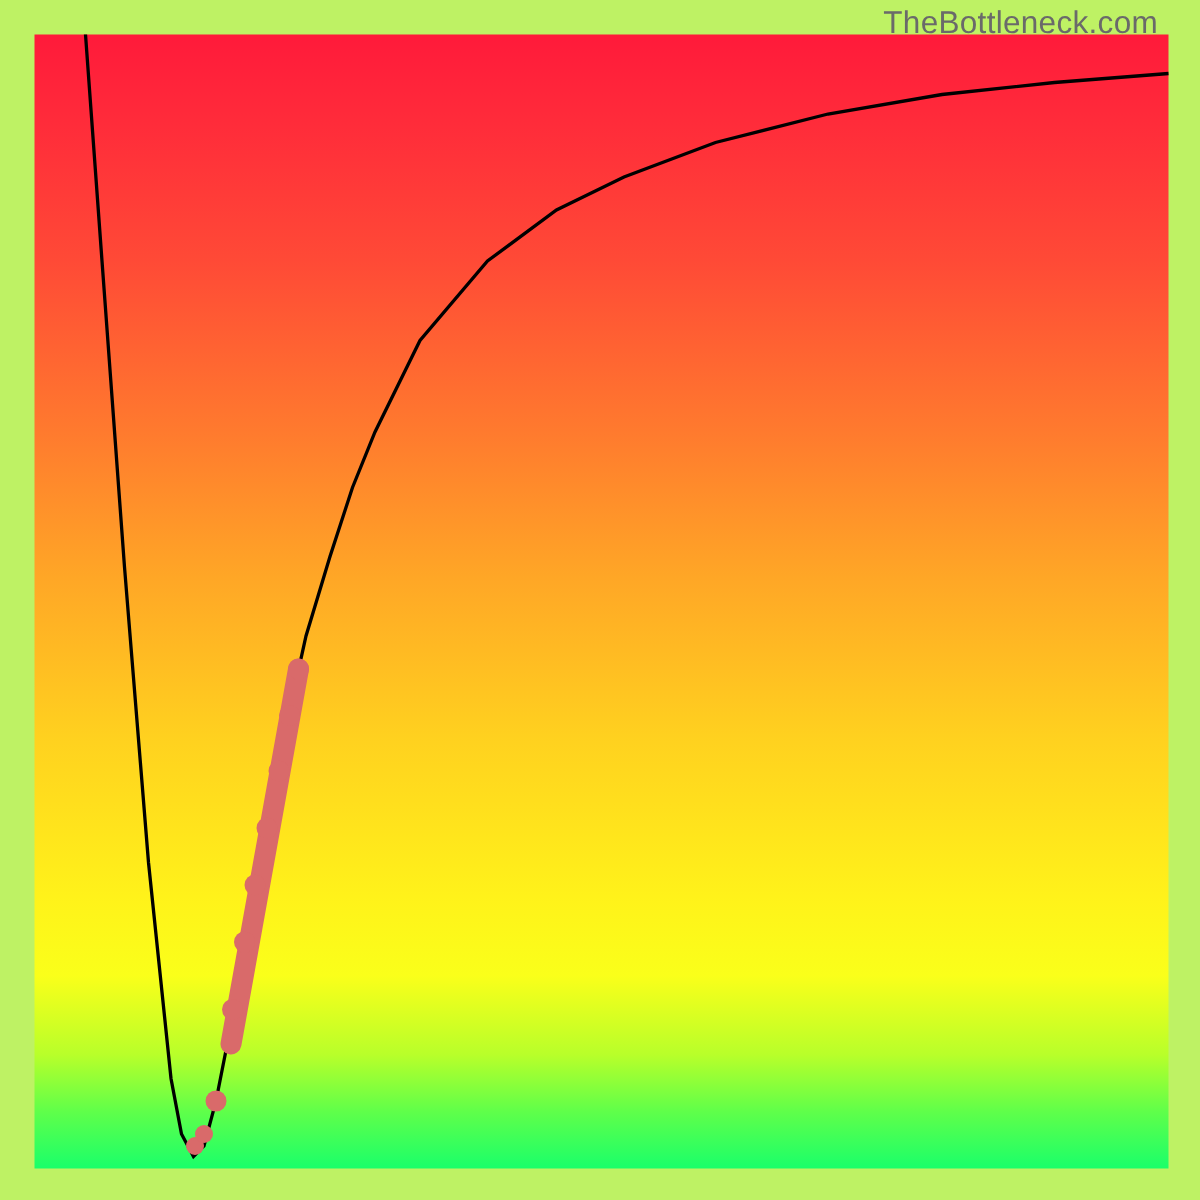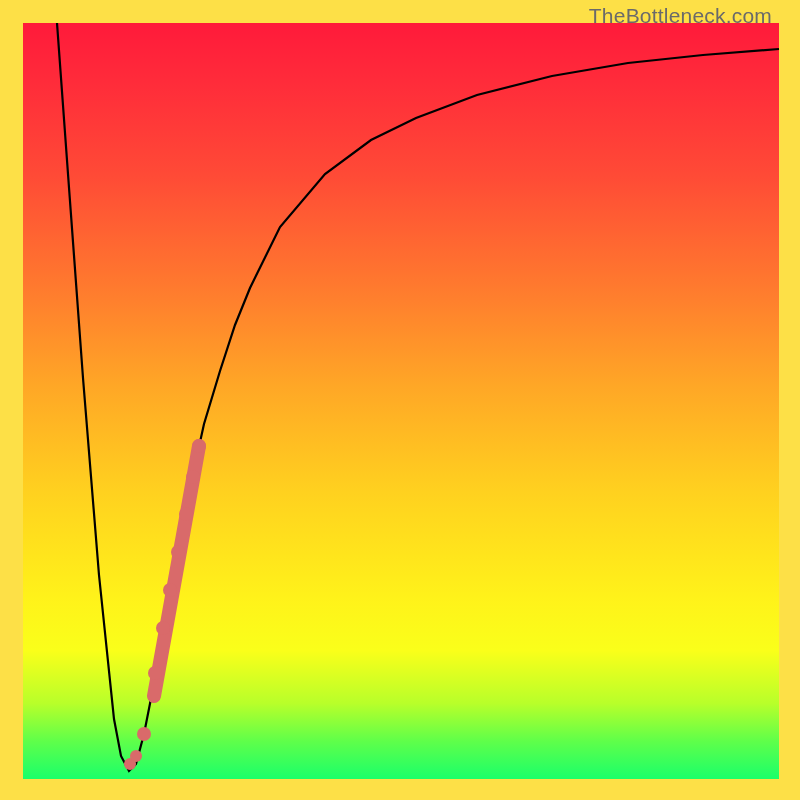--- a/index.html
+++ b/index.html
@@ -1,20 +1,20 @@
 <!DOCTYPE html>
 <html><head>
 <meta charset="utf-8">
 <style>
   * { margin: 0; padding: 0; box-sizing: border-box; }
   html, body { width: 800px; height: 800px; overflow: hidden; }
   .frame {
     width: 800px;
     height: 800px;
-    background: #fde047;
+    background: #bef264;
     position: relative;
   }
   .plot-area {
     position: absolute;
     left: 23px;
     top: 23px;
     width: 756px;
     height: 756px;
     background: linear-gradient(to bottom,
       #ff1a3a 0%,

